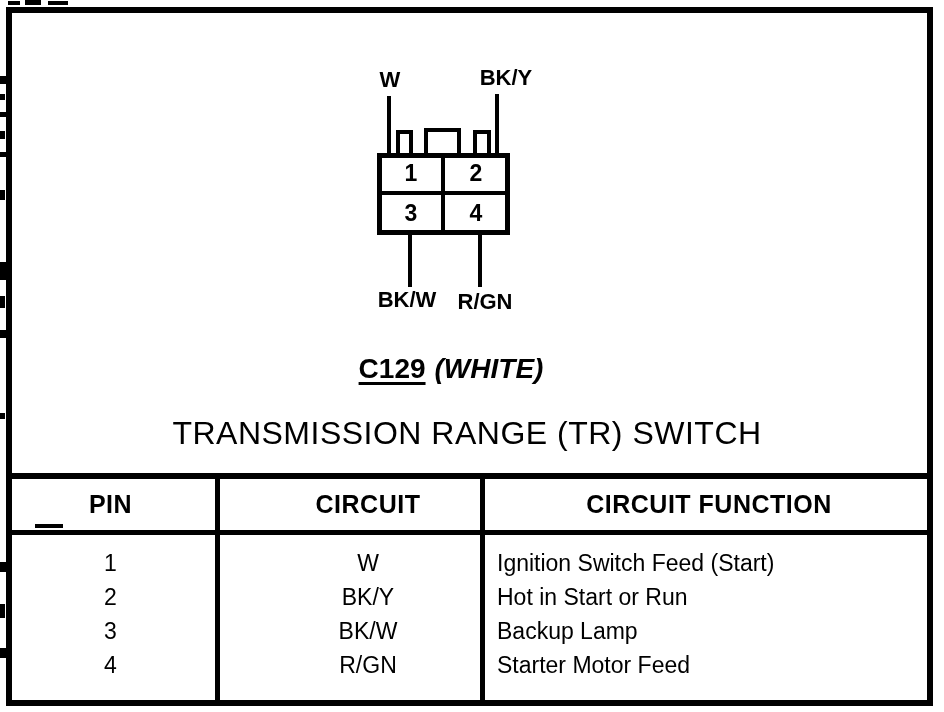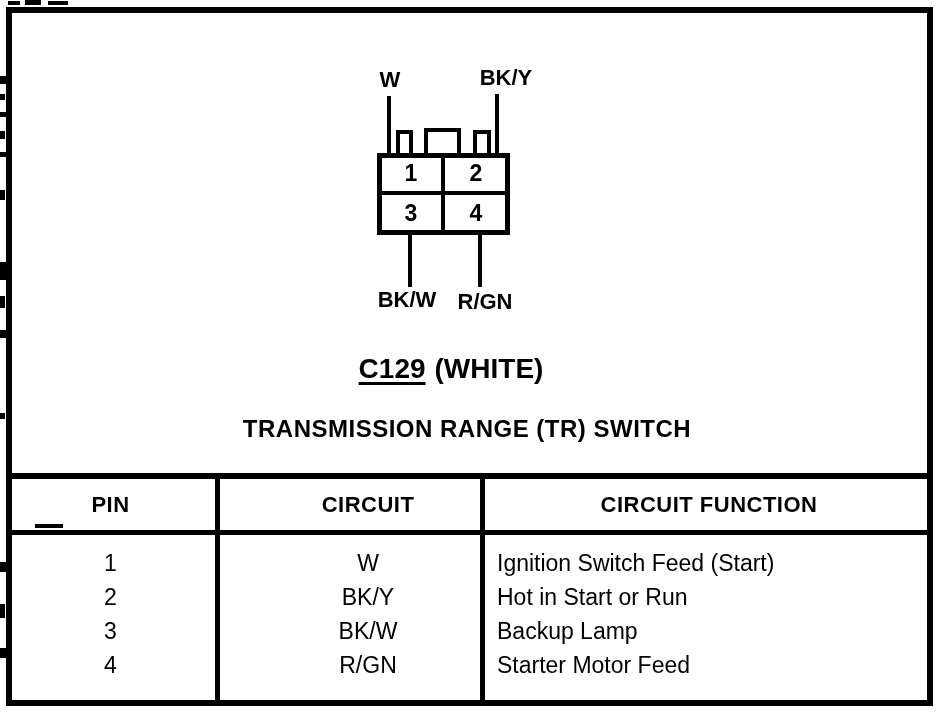--- a/index.html
+++ b/index.html
@@ -58,36 +58,36 @@
   
   .caption-id{
     position:absolute;left:6px;top:353px;width:890px;
     text-align:center;font-size:28px;font-weight:bold;
   }
   .caption-id .u{
     text-decoration:underline;
     text-decoration-thickness:3px;
     text-underline-offset:4px;
   }
-  .caption-id .suffix{margin-left:9px;}
+  .caption-id .suffix{margin-left:9px;font-style:italic;}
   .caption-title{
     position:absolute;left:6px;top:415px;width:922px;
-    text-align:center;font-size:24px;font-weight:bold;
+    text-align:center;font-size:32px;font-weight:normal;
     letter-spacing:0.5px;
   }
 
   
   .pin-table{
     position:absolute;left:6px;top:473px;width:927px;height:233px;
     box-sizing:border-box;border-top:6px solid #000;
   }
   .thead{display:flex;height:51px;border-bottom:5px solid #000;}
   .th{
     display:flex;align-items:center;justify-content:center;
-    font-size:22px;font-weight:bold;box-sizing:border-box;
+    font-size:25px;font-weight:bold;box-sizing:border-box;
     letter-spacing:0.5px;
   }
   .tbody{display:flex;height:171px;}
   .col{box-sizing:border-box;padding-top:11px;font-size:23px;line-height:34px;}
   .w1{width:214px;border-right:5px solid #000;}
   .w2{width:229px;border-right:5px solid #000;margin-left:36px;}
   .w3{flex:1;}
   .center{text-align:center;}
   .func{padding-left:12px;}
 </style>

